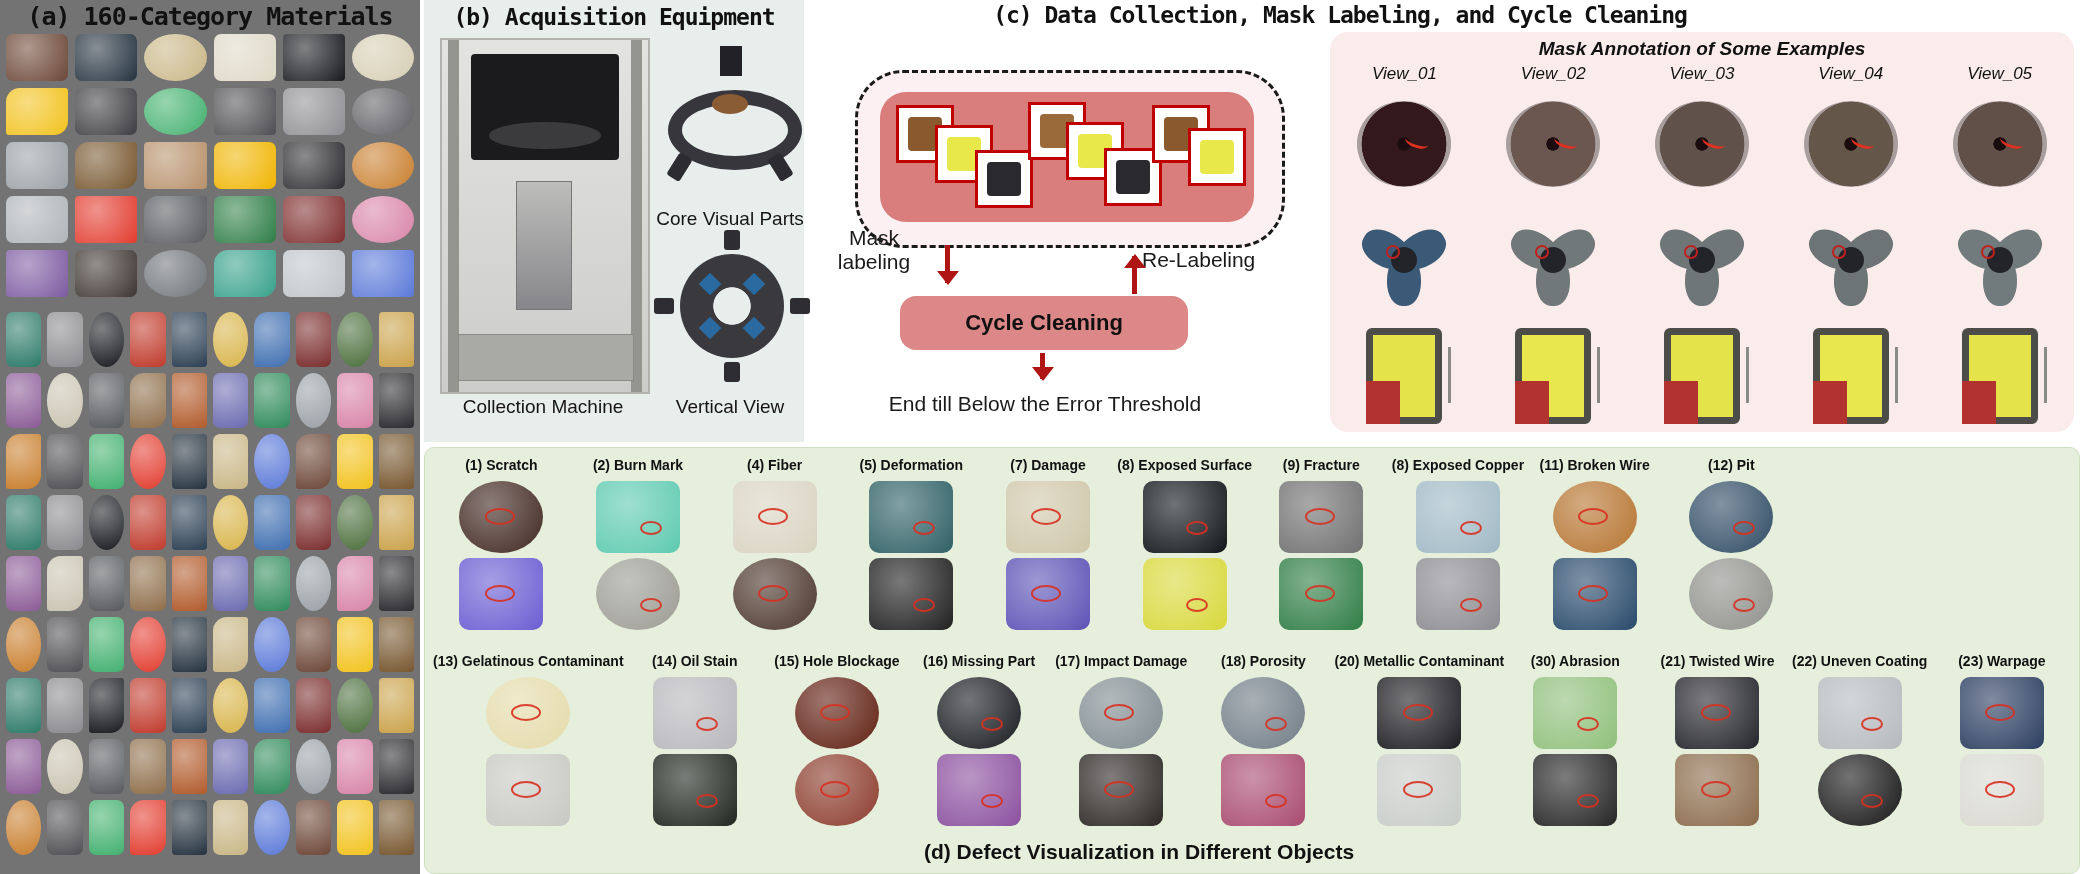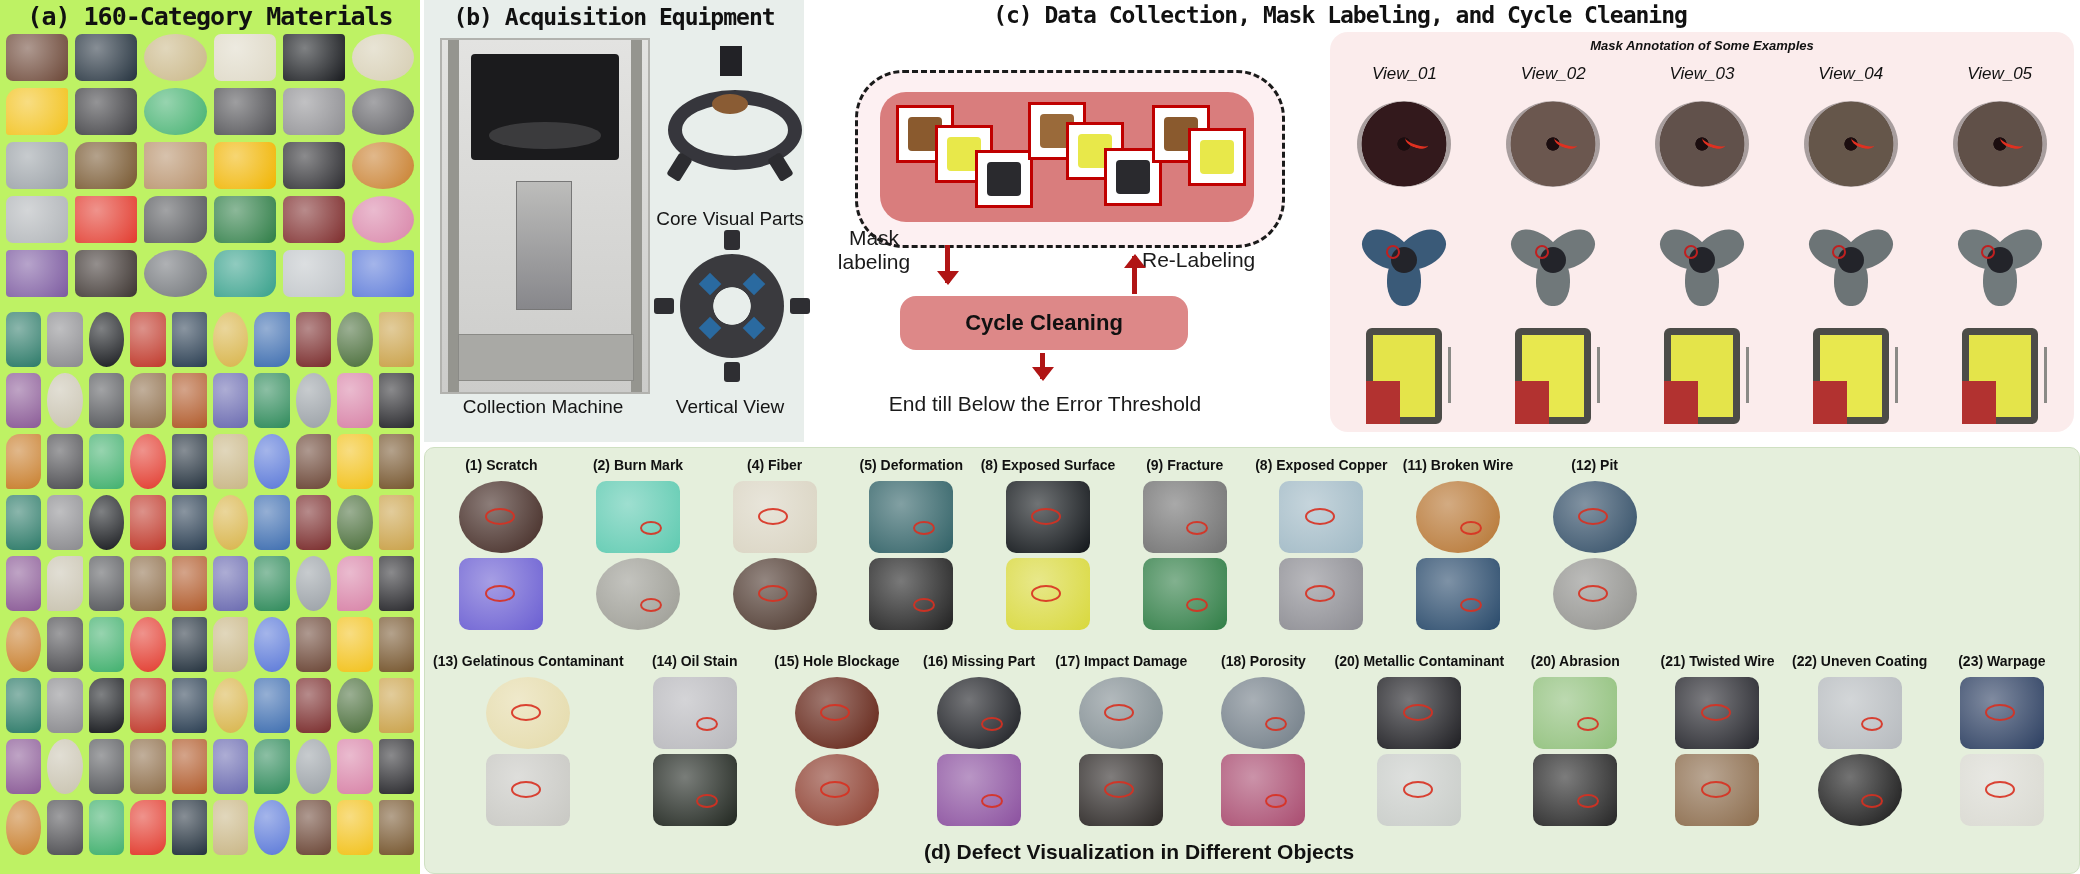--- a/index.html
+++ b/index.html
@@ -3,21 +3,21 @@
 <meta charset="utf-8">
 <style>
   html,body{margin:0;padding:0;background:#fff;}
   #fig{position:relative;width:2080px;height:874px;background:#fff;overflow:hidden;
        font-family:"Liberation Sans",sans-serif;color:#111;}
   .abs{position:absolute;}
   .mono{font-family:"DejaVu Sans Mono",monospace;font-weight:bold;}
   .ctr{text-align:center;}
 
   
-  #panel-a{left:0;top:0;width:420px;height:874px;background:#bef264;}
+  #panel-a{left:0;top:0;width:420px;height:874px;background:#737373;}
   #pa-title{width:420px;top:2px;font-size:25px;letter-spacing:-1px;}
   #grid-large{left:6px;top:34px;width:408px;display:grid;grid-template-columns:repeat(6,1fr);gap:7px;}
   #grid-large .cell{height:47px;}
   #grid-small{left:6px;top:312px;width:408px;display:grid;grid-template-columns:repeat(10,1fr);gap:6px;}
   #grid-small .cell{height:55px;}
   .cell{border-radius:7px;background:radial-gradient(circle at 35% 30%, var(--l), var(--c));}
   .cell:nth-child(3n){border-radius:50%;}
   .cell:nth-child(7n){border-radius:14px 3px 14px 3px;}
   .cell:nth-child(5n){border-radius:4px;}
 
@@ -71,21 +71,21 @@
   .arrow.up::after{content:"";position:absolute;top:-13px;left:50%;transform:translateX(-50%);
     border:11px solid transparent;border-bottom:14px solid #b01515;}
   #arr1{left:145px;top:245px;height:38px;} #arr2{left:332px;top:256px;height:38px;}
   #arr3{left:240px;top:353px;height:26px;}
   #cycle-box{left:100px;top:296px;width:288px;height:54px;background:#dd8888;border-radius:16px;
              display:flex;align-items:center;justify-content:center;font-weight:bold;font-size:22px;color:#111;}
   #end-text{left:50px;top:392px;width:390px;font-size:21px;white-space:nowrap;}
 
   
   #ann-panel{left:530px;top:32px;width:744px;height:400px;background:#fbecec;border-radius:18px;}
-  #ann-title{left:0;top:6px;width:744px;font-size:13px;font-weight:bold;font-style:italic;}
+  #ann-title{left:0;top:6px;width:744px;font-size:19px;font-weight:bold;font-style:italic;}
   #ann-views{left:0;top:32px;width:744px;display:grid;grid-template-columns:repeat(5,1fr);
              font-style:italic;font-size:17px;text-align:center;}
   #ann-grid{left:0;top:58px;width:744px;display:grid;grid-template-columns:repeat(5,1fr);row-gap:8px;}
   .ann-cell{display:flex;align-items:center;justify-content:center;height:108px;position:relative;}
   .ph-speaker{width:94px;height:86px;border-radius:50%;position:relative;
     background:radial-gradient(circle at 50% 50%, #1b0d0f 0 10%, var(--c) 11% 66%, #00000055 67% 100%);}
   .ph-speaker::after{content:"";position:absolute;right:24%;top:40%;width:24px;height:10px;
     border-bottom:3px solid #e03020;border-radius:50%;transform:rotate(18deg);}
   .ph-fan{width:92px;height:92px;position:relative;}
   .ph-fan .blade{position:absolute;left:50%;top:50%;width:34px;height:52px;margin:-26px 0 0 -17px;
@@ -412,20 +412,25 @@
           <div class="dlabel">(4) Fiber</div>
           <div class="dphoto rect" style="--c: #d9d3c1; --l: rgb(232,229,218);"></div>
           <div class="dphoto circle" style="--c: #4b362c; --l: rgb(147,134,128);"></div>
         </div>
         <div class="dcol">
           <div class="dlabel">(5) Deformation</div>
           <div class="dphoto rect" style="--c: #2f6065; --l: rgb(130,160,163);"></div>
           <div class="dphoto rect" style="--c: #202020; --l: rgb(121,121,121);"></div>
         </div>
         <div class="dcol">
+          <div class="dlabel">(7) Damage</div>
+          <div class="dphoto rect" style="--c: #cfc6a9; --l: rgb(226,221,203);"></div>
+          <div class="dphoto rect" style="--c: #5b53b6; --l: rgb(157,152,211);"></div>
+        </div>
+        <div class="dcol">
           <div class="dlabel">(8) Exposed Surface</div>
           <div class="dphoto rect" style="--c: #111519; --l: rgb(112,115,117);"></div>
           <div class="dphoto rect" style="--c: #d8d83c; --l: rgb(232,232,138);"></div>
         </div>
         <div class="dcol">
           <div class="dlabel">(9) Fracture</div>
           <div class="dphoto rect" style="--c: #707070; --l: rgb(169,169,169);"></div>
           <div class="dphoto rect" style="--c: #2f7d45; --l: rgb(130,177,143);"></div>
         </div>
         <div class="dcol">
@@ -474,21 +479,21 @@
           <div class="dlabel">(18) Porosity</div>
           <div class="dphoto circle" style="--c: #6f7b85; --l: rgb(169,176,182);"></div>
           <div class="dphoto rect" style="--c: #a94b6f; --l: rgb(203,147,169);"></div>
         </div>
         <div class="dcol">
           <div class="dlabel">(20) Metallic Contaminant</div>
           <div class="dphoto rect" style="--c: #1d1d21; --l: rgb(119,119,122);"></div>
           <div class="dphoto rect" style="--c: #c8ccc8; --l: rgb(222,224,222);"></div>
         </div>
         <div class="dcol">
-          <div class="dlabel">(20) Abrasion</div>
+          <div class="dlabel">(30) Abrasion</div>
           <div class="dphoto rect" style="--c: #90c07b; --l: rgb(188,217,176);"></div>
           <div class="dphoto rect" style="--c: #252525; --l: rgb(124,124,124);"></div>
         </div>
         <div class="dcol">
           <div class="dlabel">(21) Twisted Wire</div>
           <div class="dphoto rect" style="--c: #24252b; --l: rgb(124,124,128);"></div>
           <div class="dphoto rect" style="--c: #8b6b4b; --l: rgb(185,166,147);"></div>
         </div>
         <div class="dcol">
           <div class="dlabel">(22) Uneven Coating</div>

